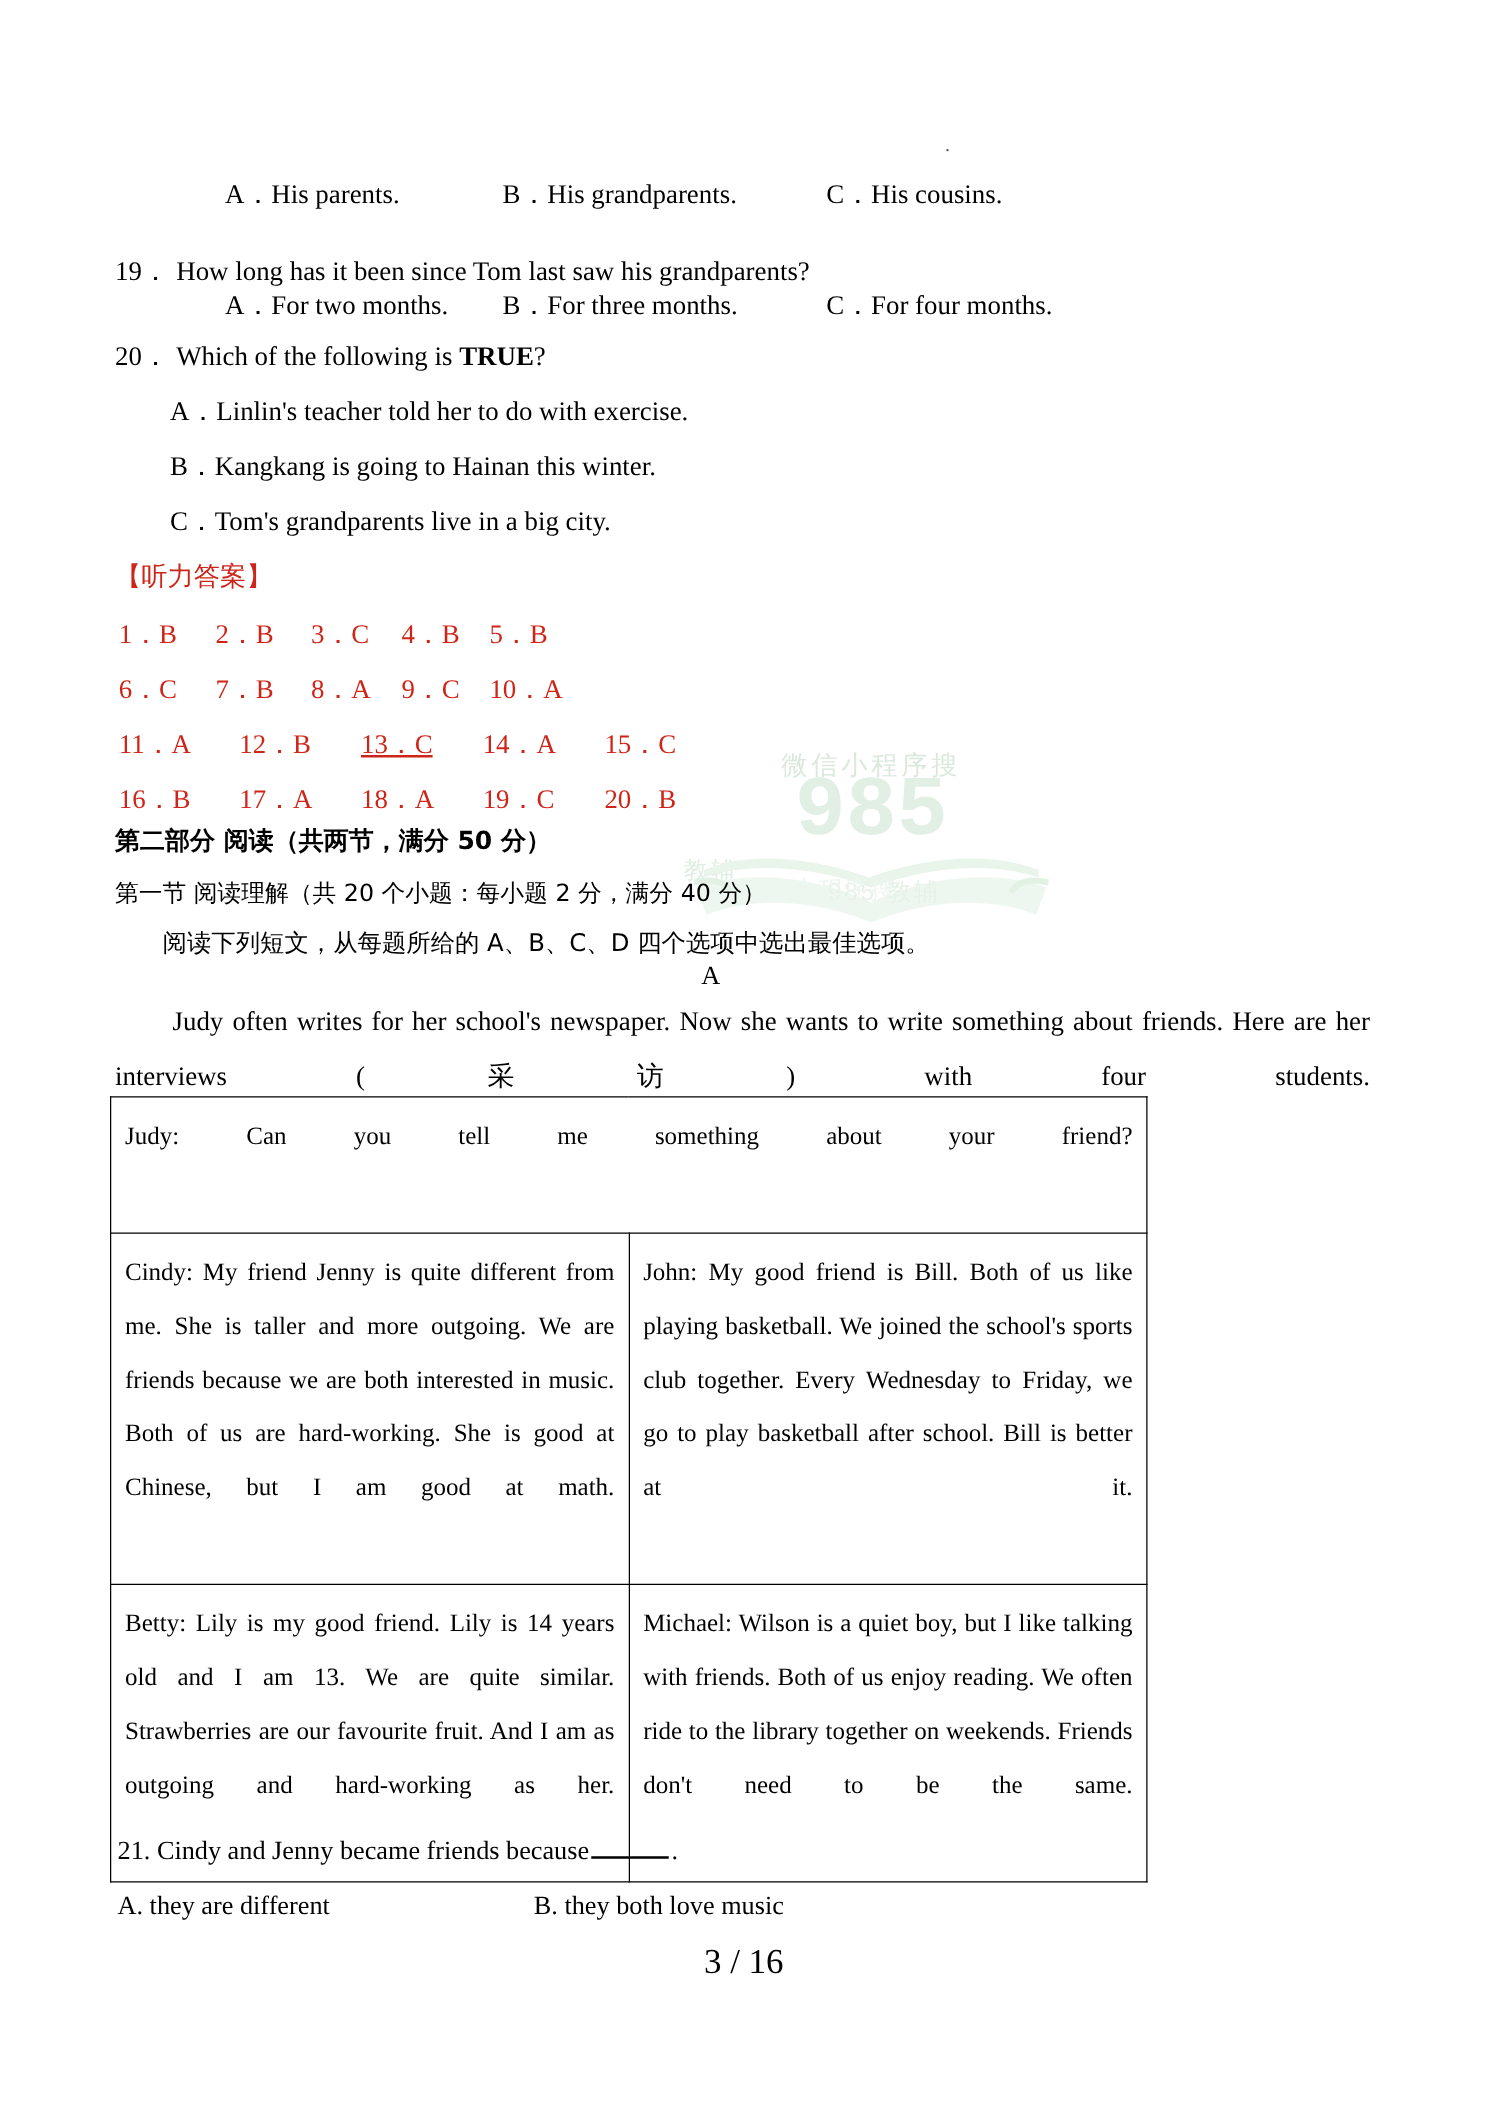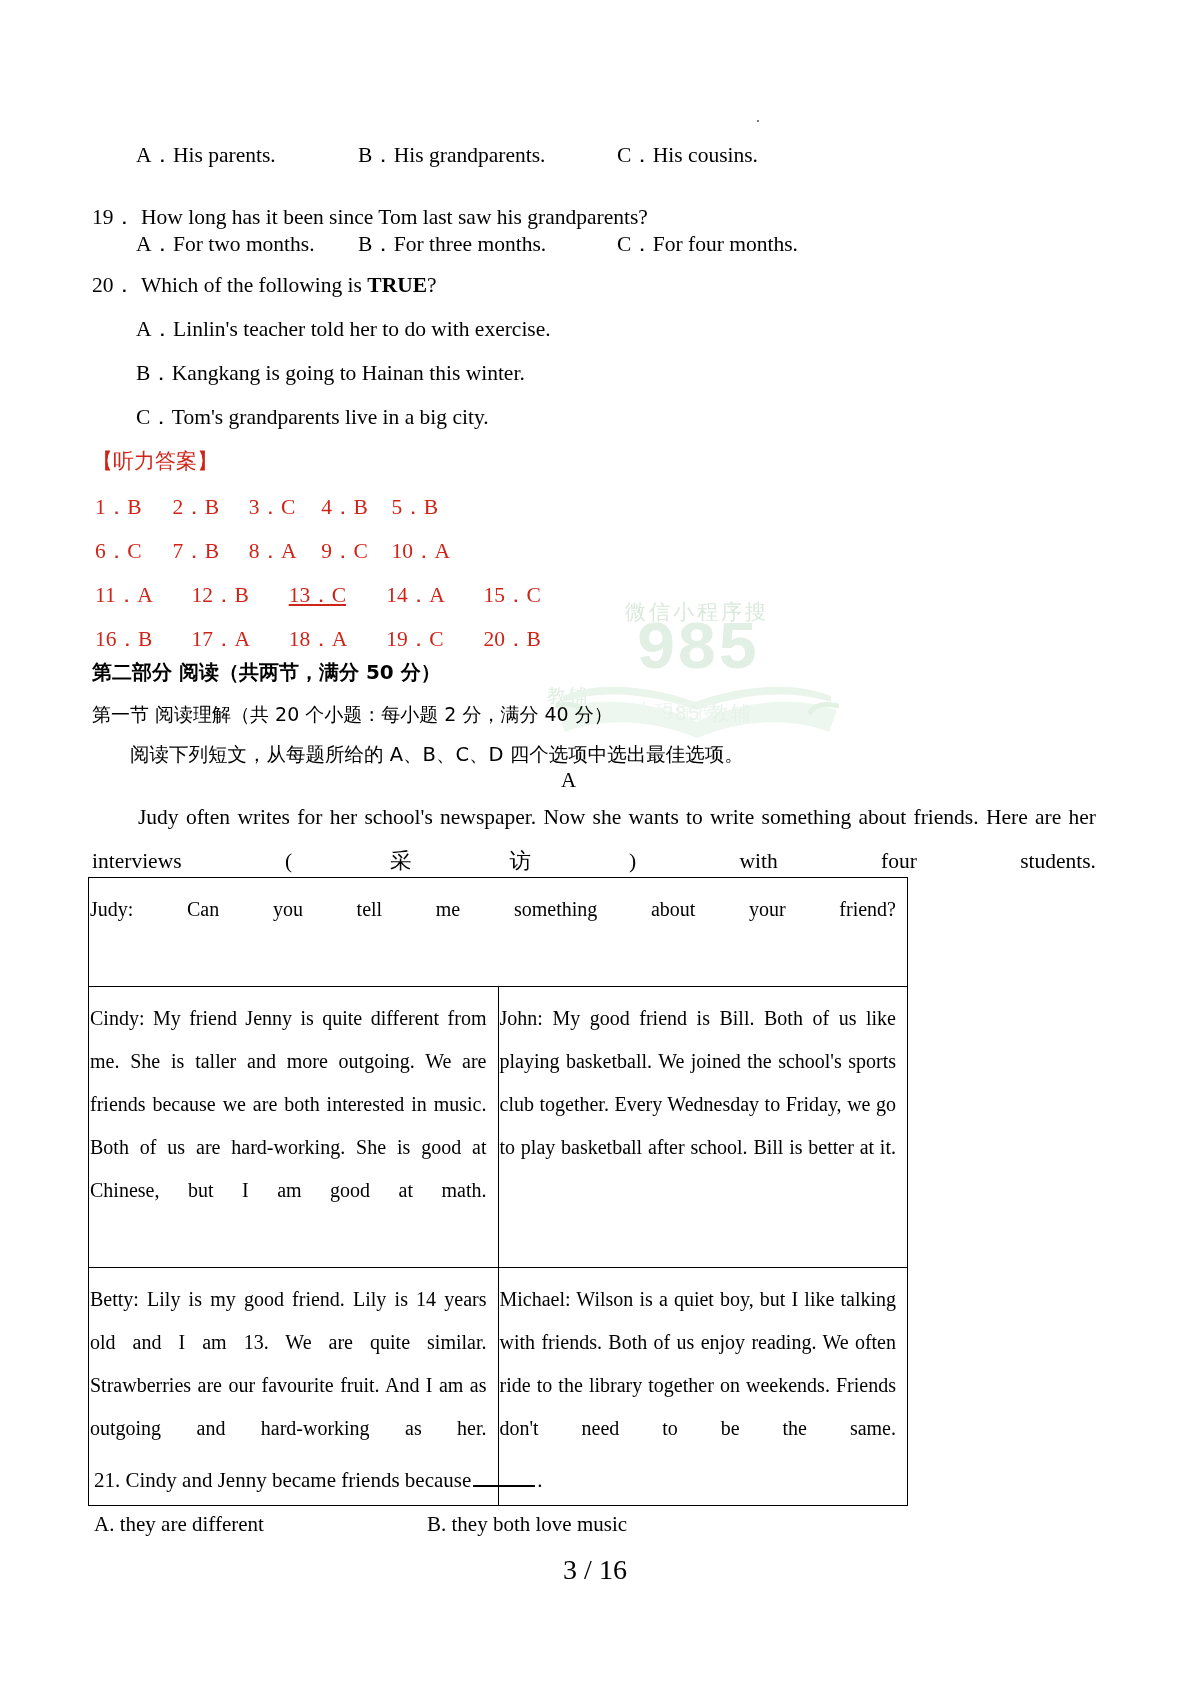--- a/index.html
+++ b/index.html
@@ -116,20 +116,21 @@
   .q-num {
     font-size: 21.5px;
   }
   .opt-row {
     position: absolute;
     font-size: 21.5px;
     white-space: nowrap;
   }
   .opt {
     position: absolute;
+    margin-left: 44px;
   }
   .bold {
     font-weight: bold;
   }
   .cn {
     font-family: Liberation Sans, sans-serif;
   }
   .ans-line {
     position: absolute;
     color: #cf2418;
@@ -181,21 +182,21 @@
   .interview-table {
     position: absolute;
     left: -4px;
     top: 877px;
     width: 806px;
     border-collapse: collapse;
     table-layout: fixed;
   }
   .interview-table td {
     border: 1.6px solid #000;
-    padding: 10px 11px 12px 1px;
+    padding: 10px 11px 12px 11px;
     font-size: 20px;
     line-height: 43px;
     text-align: justify;
     vertical-align: top;
     text-justify: inter-word;
   }
   .interview-table td.full { width: 806px; }
   .interview-table td p {
     margin: 0;
     text-align: justify;

